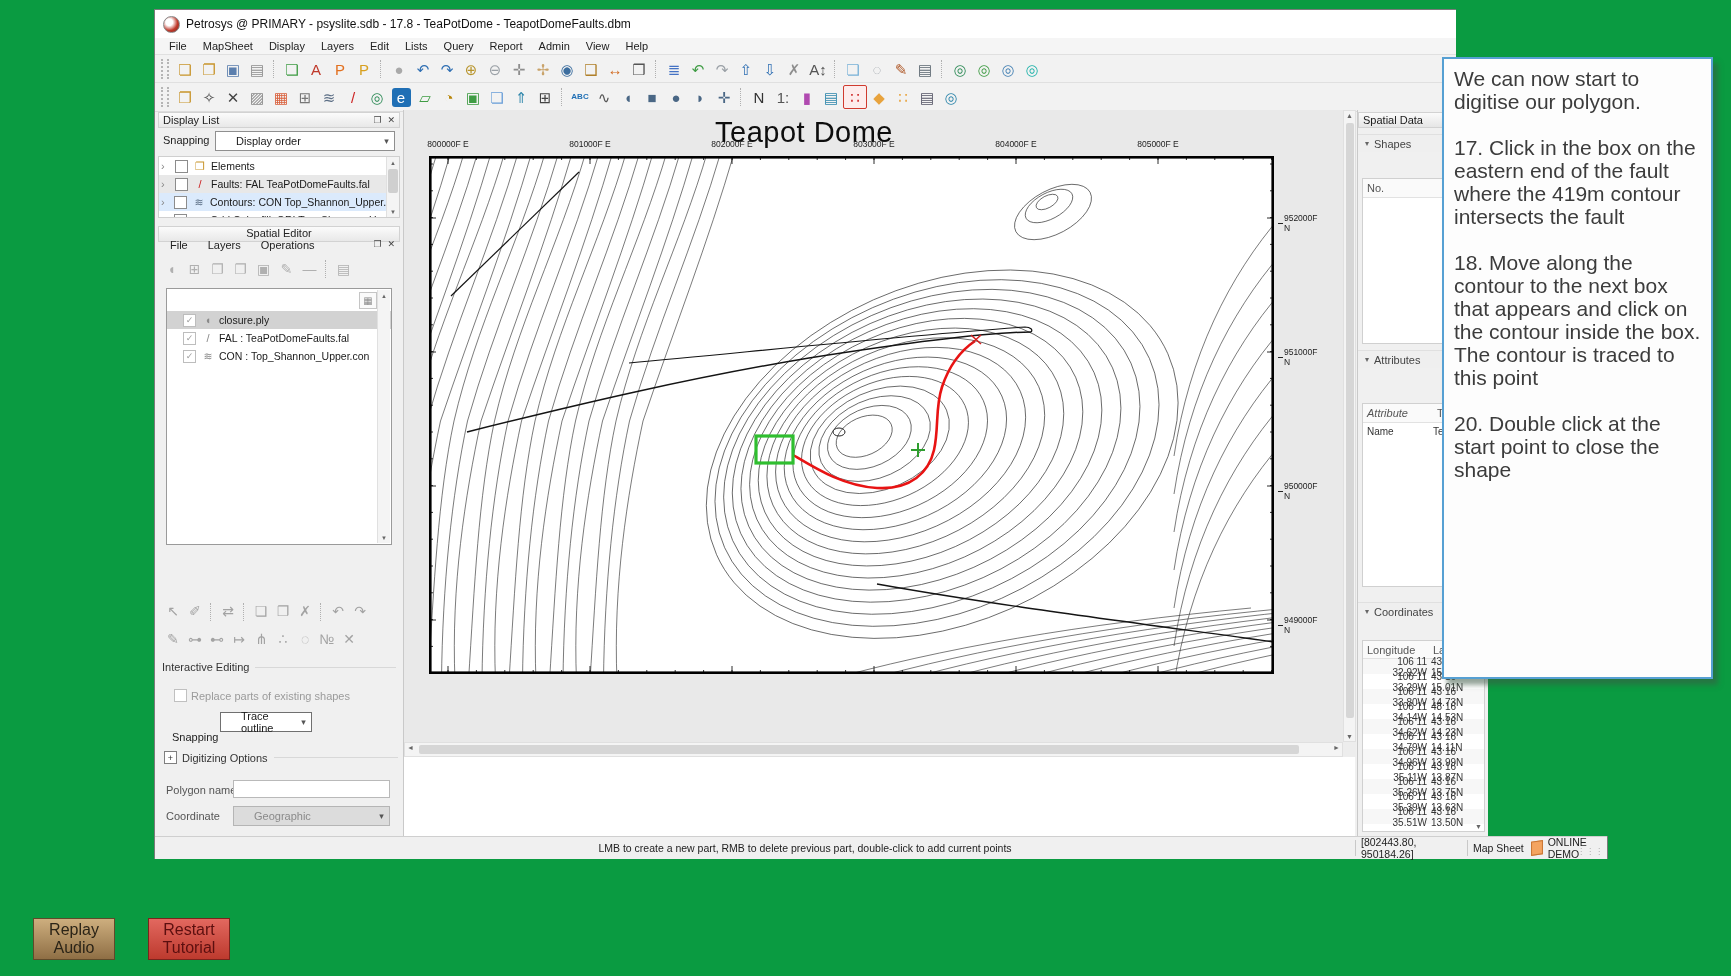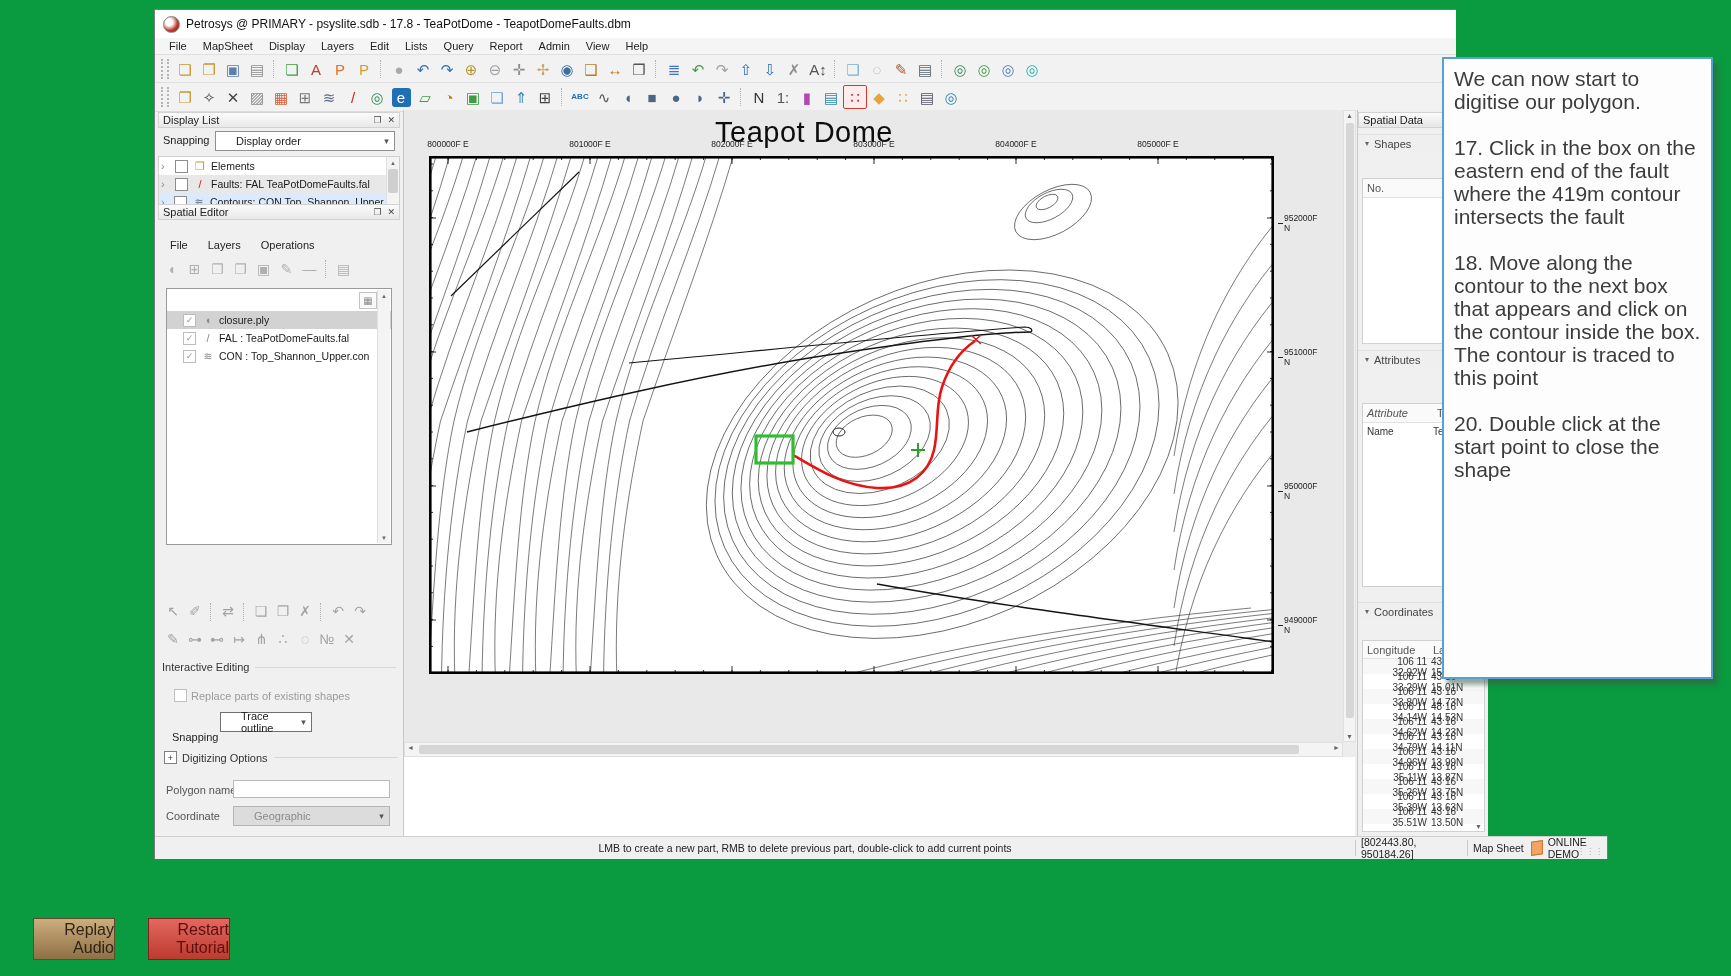--- a/index.html
+++ b/index.html
@@ -116,21 +116,21 @@
   .scell{position:absolute;top:0;height:22px;display:flex;align-items:center;}
   .sdiv{position:absolute;top:3px;height:16px;border-left:1px solid #c8c8c8;}
   .msicon{width:12px;height:12px;background:#f4a460;border:1px solid #c87533;transform:rotate(-8deg) skewX(-8deg);margin-right:5px;}
   .gripdots{position:absolute;right:3px;bottom:3px;color:#aaa;font-size:8px;letter-spacing:1px;}
   
   .patch{position:absolute;background:#0a9b41;z-index:5;}
   .tutorial{position:absolute;left:1442px;top:57px;width:271px;height:622px;background:#fdfdfd;
             border:2px solid #56a0d3;box-shadow:5px 6px 5px rgba(60,90,70,.55);z-index:10;
             padding:8px 10px;box-sizing:border-box;overflow:hidden;}
   .tpara{margin:0 0 23px 0;font-size:21px;line-height:23px;color:#3c3c3c;}
-  .bigbtn{position:absolute;width:80px;height:40px;display:flex;flex-direction:column;align-items:flex-end;
+  .bigbtn{position:absolute;width:80px;height:40px;display:flex;flex-direction:column;align-items:center;
           justify-content:center;font-size:16px;line-height:18px;z-index:3;}
   .bigbtn.replay{left:33px;top:918px;background:linear-gradient(#cdae7e,#8f6f45);border:1px solid #5f4a2a;color:#2b2417;}
   .bigbtn.restart{left:148px;top:918px;background:linear-gradient(#e2685f,#bd3a2e);border:1px solid #7a241c;color:#5c0f0f;}
   
   svg .contour{fill:none;stroke:#2f2f2f;stroke-width:.75;opacity:.85;}
   svg .fault{fill:none;stroke:#141414;}
 </style>
 </head>
 <body>
 
@@ -416,21 +416,21 @@
             <span class="tlabel">Grid Color fill: GRI Top_Shannon_Upper</span>
           </div>
           </div>
         <div class="vsb" style="top:0;height:60px;right:0;">
           <span class="sbarr" style="top:0;">▲</span>
           <span class="sbarr" style="bottom:0;">▼</span>
           <span class="sbthumb" style="top:12px;height:24px;"></span>
         </div>
       </div>
 
-      <div class="phead" style="top:92px;">
+      <div class="phead" style="top:114px;flex-direction:column;">
         <span>Spatial Editor</span>
         <span class="phbtns">
           <span>❐</span>
           <span>✕</span>
         </span>
       </div>
       <div class="semenu" style="top:126px;">
 
       <span class="mitem">File</span>
           <span class="mitem">Layers</span>

